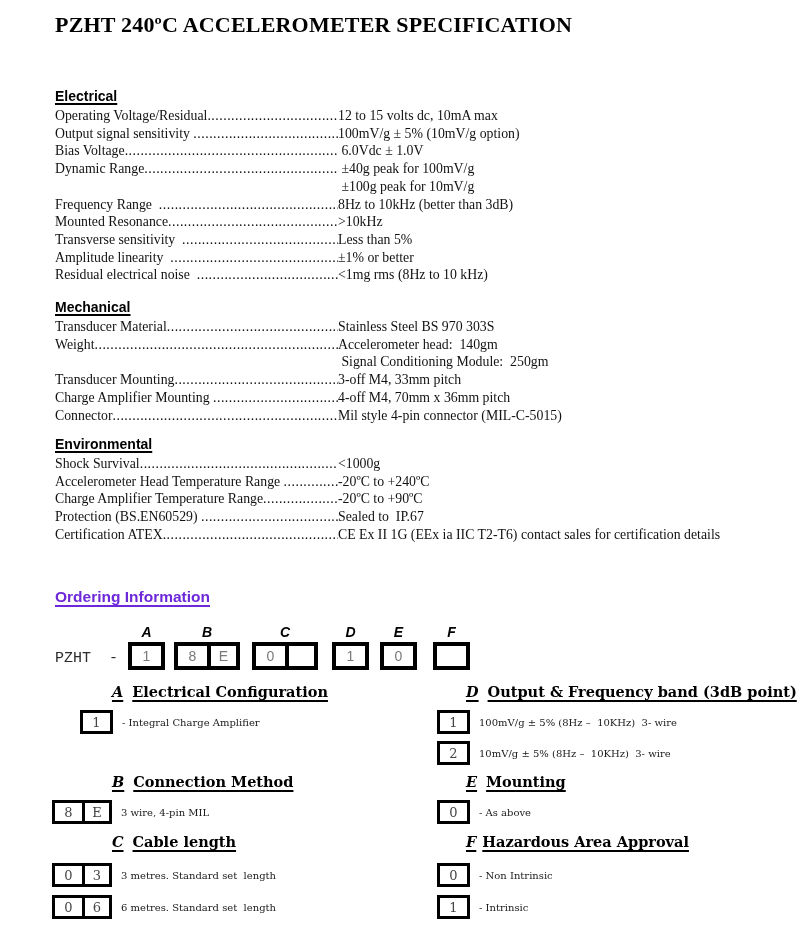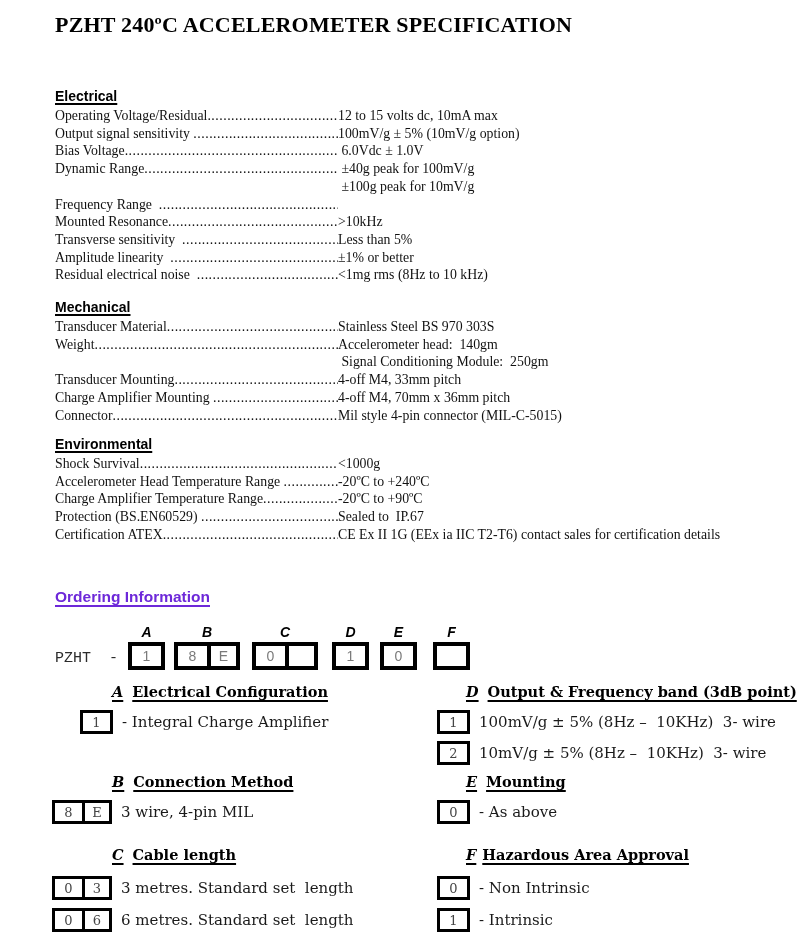--- a/index.html
+++ b/index.html
@@ -56,71 +56,71 @@
   .code-cell + .code-cell { border-left:4px solid #000; }
   .g-a { margin-left:0px; } .g-b { margin-left:9px; } .g-c { margin-left:12px; }
   .g-d { margin-left:14px; } .g-e { margin-left:11px; } .g-f { margin-left:16px; }
 
   
   .detail-grid { position:absolute; left:0; top:683px; width:804px; }
   .detail-row { display:flex; }
   .dcell-l { flex:0 0 437px; padding-left:52px; }
   .dcell-r { flex:1; }
   .r1 { height:27px;justify-content:center; } .r2 { height:31px; } .r3 { height:32px; }
-  .r4 { height:27px; } .r5 { height:33px; } .r6 { height:30px;margin-top:13px; }
+  .r4 { height:27px; } .r5 { height:33px; } .r6 { height:30px; }
   .r7 { height:32px; } .r8 { height:28px; }
 
   .opt-header { font-family:"DejaVu Serif", serif; font-weight:bold; font-size:14.5px; color:#000; white-space:nowrap; }
   .hdr-indent-l { margin-left:60px; }
   .hdr-indent-r { margin-left:29px; }
   .opt-letter {
     font-style:italic; text-decoration:underline;
     text-decoration-thickness:1.5px; text-underline-offset:3px; margin-right:9px;
   }
   .opt-letter.tight { margin-right:6px; }
   .opt-title { text-decoration:underline; text-decoration-thickness:1.5px; text-underline-offset:3px; }
 
   .opt-row { display:flex; align-items:center; }
   .opt-box { display:flex; border:3.5px solid #000; background:#fff; }
   .opt-cell {
     width:27px; height:18px; display:flex; align-items:center; justify-content:center;
     font-family:"DejaVu Serif", serif; font-size:13px; color:#454545;
   }
   .opt-cell + .opt-cell { border-left:3.5px solid #000; }
-  .opt-text { font-family:"DejaVu Serif", serif; font-size:15px; color:#1a1a1a; margin-left:9px; white-space:pre; }
+  .opt-text { font-family:"DejaVu Serif", serif; font-size:10px; color:#1a1a1a; margin-left:9px; white-space:pre; }
   .indent-a { margin-left:28px; }
 </style>
 </head>
 <body>
 
 <h1 class="page-title">PZHT 240ºC ACCELEROMETER SPECIFICATION</h1>
 
 <section class="spec-section" style="top:87px;">
   <span class="sec-head">Electrical</span>
   <div class="spec-rows">
     <div class="spec-row"><span class="spec-left"><span class="spec-label">Operating Voltage/Residual</span><span class="dots">..............................................................................................................</span></span><span class="spec-value">12 to 15 volts dc, 10mA max</span></div>
     <div class="spec-row"><span class="spec-left"><span class="spec-label">Output signal sensitivity </span><span class="dots">..............................................................................................................</span></span><span class="spec-value">100mV/g ± 5% (10mV/g option)</span></div>
     <div class="spec-row"><span class="spec-left"><span class="spec-label">Bias Voltage</span><span class="dots">..............................................................................................................</span></span><span class="spec-value"> 6.0Vdc ± 1.0V</span></div>
     <div class="spec-row"><span class="spec-left"><span class="spec-label">Dynamic Range</span><span class="dots">..............................................................................................................</span></span><span class="spec-value"> ±40g peak for 100mV/g</span></div>
     <div class="spec-row"><span class="spec-left"></span><span class="spec-value"> ±100g peak for 10mV/g</span></div>
-    <div class="spec-row"><span class="spec-left"><span class="spec-label">Frequency Range  </span><span class="dots">..............................................................................................................</span></span></div>
+    <div class="spec-row"><span class="spec-left"><span class="spec-label">Frequency Range  </span><span class="dots">..............................................................................................................</span></span><span class="spec-value">8Hz to 10kHz (better than 3dB)</span></div>
     <div class="spec-row"><span class="spec-left"><span class="spec-label">Mounted Resonance</span><span class="dots">..............................................................................................................</span></span><span class="spec-value">&gt;10kHz</span></div>
     <div class="spec-row"><span class="spec-left"><span class="spec-label">Transverse sensitivity  </span><span class="dots">..............................................................................................................</span></span><span class="spec-value">Less than 5%</span></div>
     <div class="spec-row"><span class="spec-left"><span class="spec-label">Amplitude linearity  </span><span class="dots">..............................................................................................................</span></span><span class="spec-value">±1% or better</span></div>
     <div class="spec-row"><span class="spec-left"><span class="spec-label">Residual electrical noise  </span><span class="dots">..............................................................................................................</span></span><span class="spec-value">&lt;1mg rms (8Hz to 10 kHz)</span></div>
   </div>
 </section>
 
 <section class="spec-section" style="top:298px;">
   <span class="sec-head">Mechanical</span>
   <div class="spec-rows">
     <div class="spec-row"><span class="spec-left"><span class="spec-label">Transducer Material</span><span class="dots">..............................................................................................................</span></span><span class="spec-value">Stainless Steel BS 970 303S</span></div>
     <div class="spec-row"><span class="spec-left"><span class="spec-label">Weight</span><span class="dots">..............................................................................................................</span></span><span class="spec-value">Accelerometer head:  140gm</span></div>
     <div class="spec-row"><span class="spec-left"></span><span class="spec-value"> Signal Conditioning Module:  250gm</span></div>
-    <div class="spec-row"><span class="spec-left"><span class="spec-label">Transducer Mounting</span><span class="dots">..............................................................................................................</span></span><span class="spec-value">4-off M4, 33mm pitch</span></div>
+    <div class="spec-row"><span class="spec-left"><span class="spec-label">Transducer Mounting</span><span class="dots">..............................................................................................................</span></span><span class="spec-value">3-off M4, 33mm pitch</span></div>
     <div class="spec-row"><span class="spec-left"><span class="spec-label">Charge Amplifier Mounting </span><span class="dots">..............................................................................................................</span></span><span class="spec-value">4-off M4, 70mm x 36mm pitch</span></div>
     <div class="spec-row"><span class="spec-left"><span class="spec-label">Connector</span><span class="dots">..............................................................................................................</span></span><span class="spec-value">Mil style 4-pin connector (MIL-C-5015)</span></div>
   </div>
 </section>
 
 <section class="spec-section" style="top:435px;">
   <span class="sec-head">Environmental</span>
   <div class="spec-rows">
     <div class="spec-row"><span class="spec-left"><span class="spec-label">Shock Survival</span><span class="dots">..............................................................................................................</span></span><span class="spec-value">&lt;1000g</span></div>
     <div class="spec-row"><span class="spec-left"><span class="spec-label">Accelerometer Head Temperature Range </span><span class="dots">..............................................................................................................</span></span><span class="spec-value">-20ºC to +240ºC</span></div>

